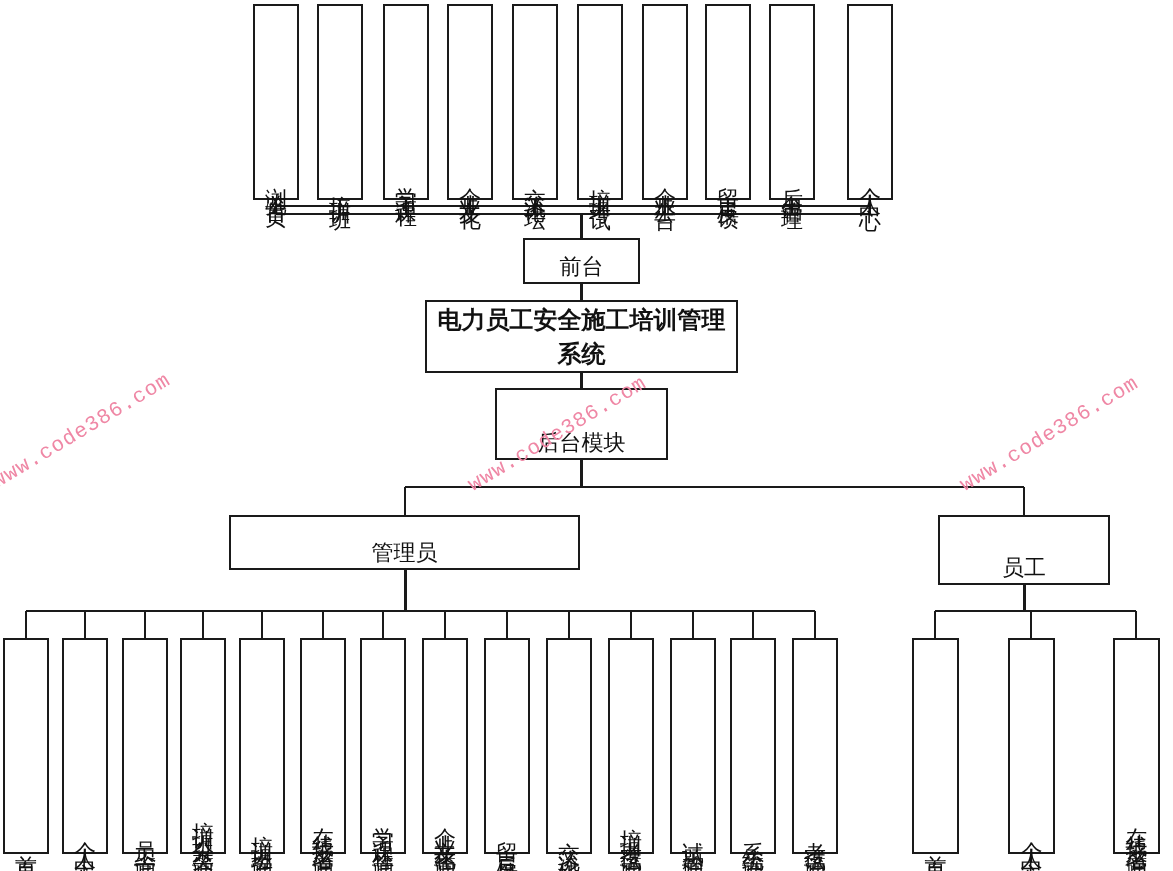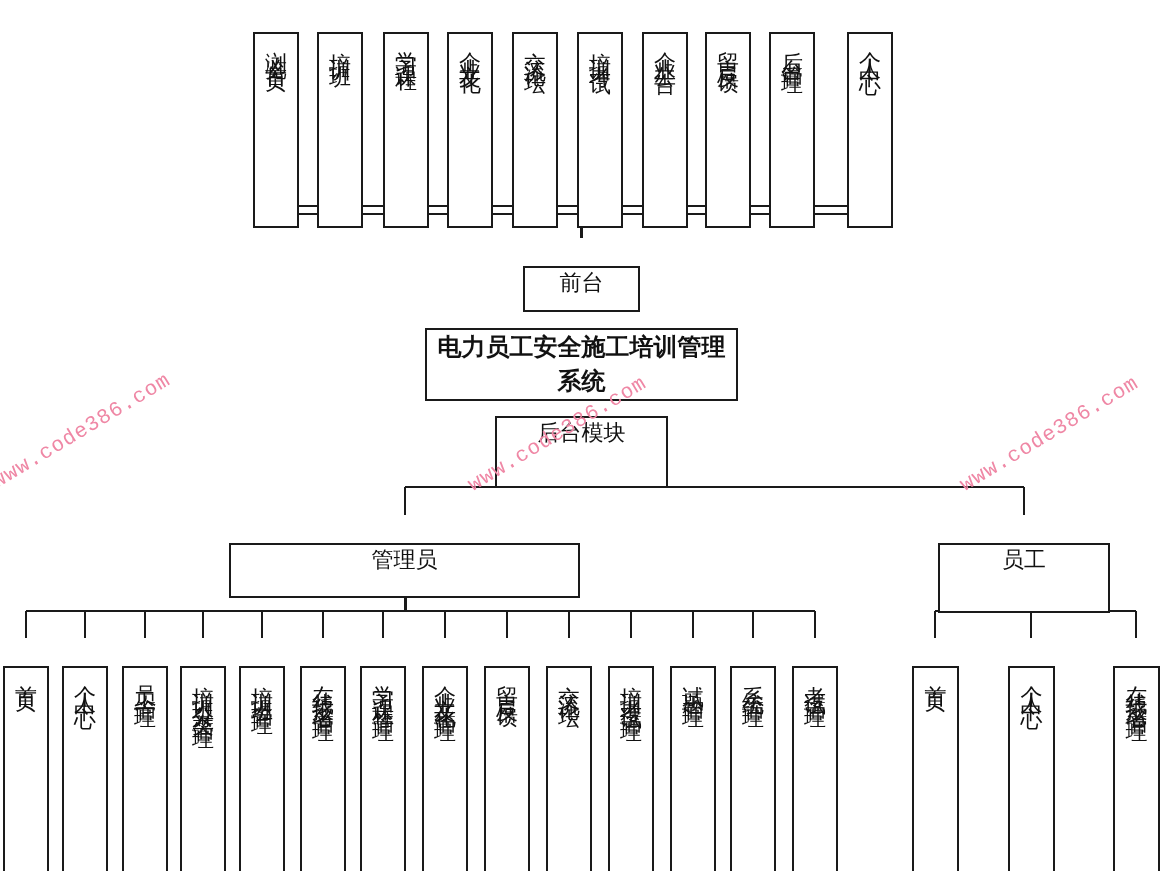--- a/index.html
+++ b/index.html
@@ -5,21 +5,21 @@
   html,body { margin:0; padding:0; background:#ffffff; }
   .canvas {
     position:relative; width:1173px; height:871px; background:#ffffff; overflow:hidden;
     font-family:"Liberation Serif","DejaVu Serif",serif; color:#111111;
   }
   .connectors { position:absolute; left:0; top:0; width:1173px; height:871px; }
   .connectors line { stroke:#1a1a1a; stroke-width:2; }
   .connectors line.thick { stroke-width:3; }
   .node {
     position:absolute; box-sizing:border-box; background:#ffffff;
-    border:2px solid #1a1a1a; display:flex; align-items:flex-start; justify-content:center;margin-top:28px;
+    border:2px solid #1a1a1a; display:flex; align-items:flex-end; justify-content:center;
   }
   .vtop { top:4px; height:196px; width:46px; }
   .vbot { top:638px; height:216px; width:46px; }
   .vbote { top:638px; height:216px; width:47px; }
   .vlabel {
     writing-mode:vertical-rl; text-orientation:upright;
     font-size:22px; line-height:1.0; letter-spacing:7px; white-space:nowrap;
   }
   .hlabel { font-size:22px; white-space:nowrap; }
   .syslabel {

